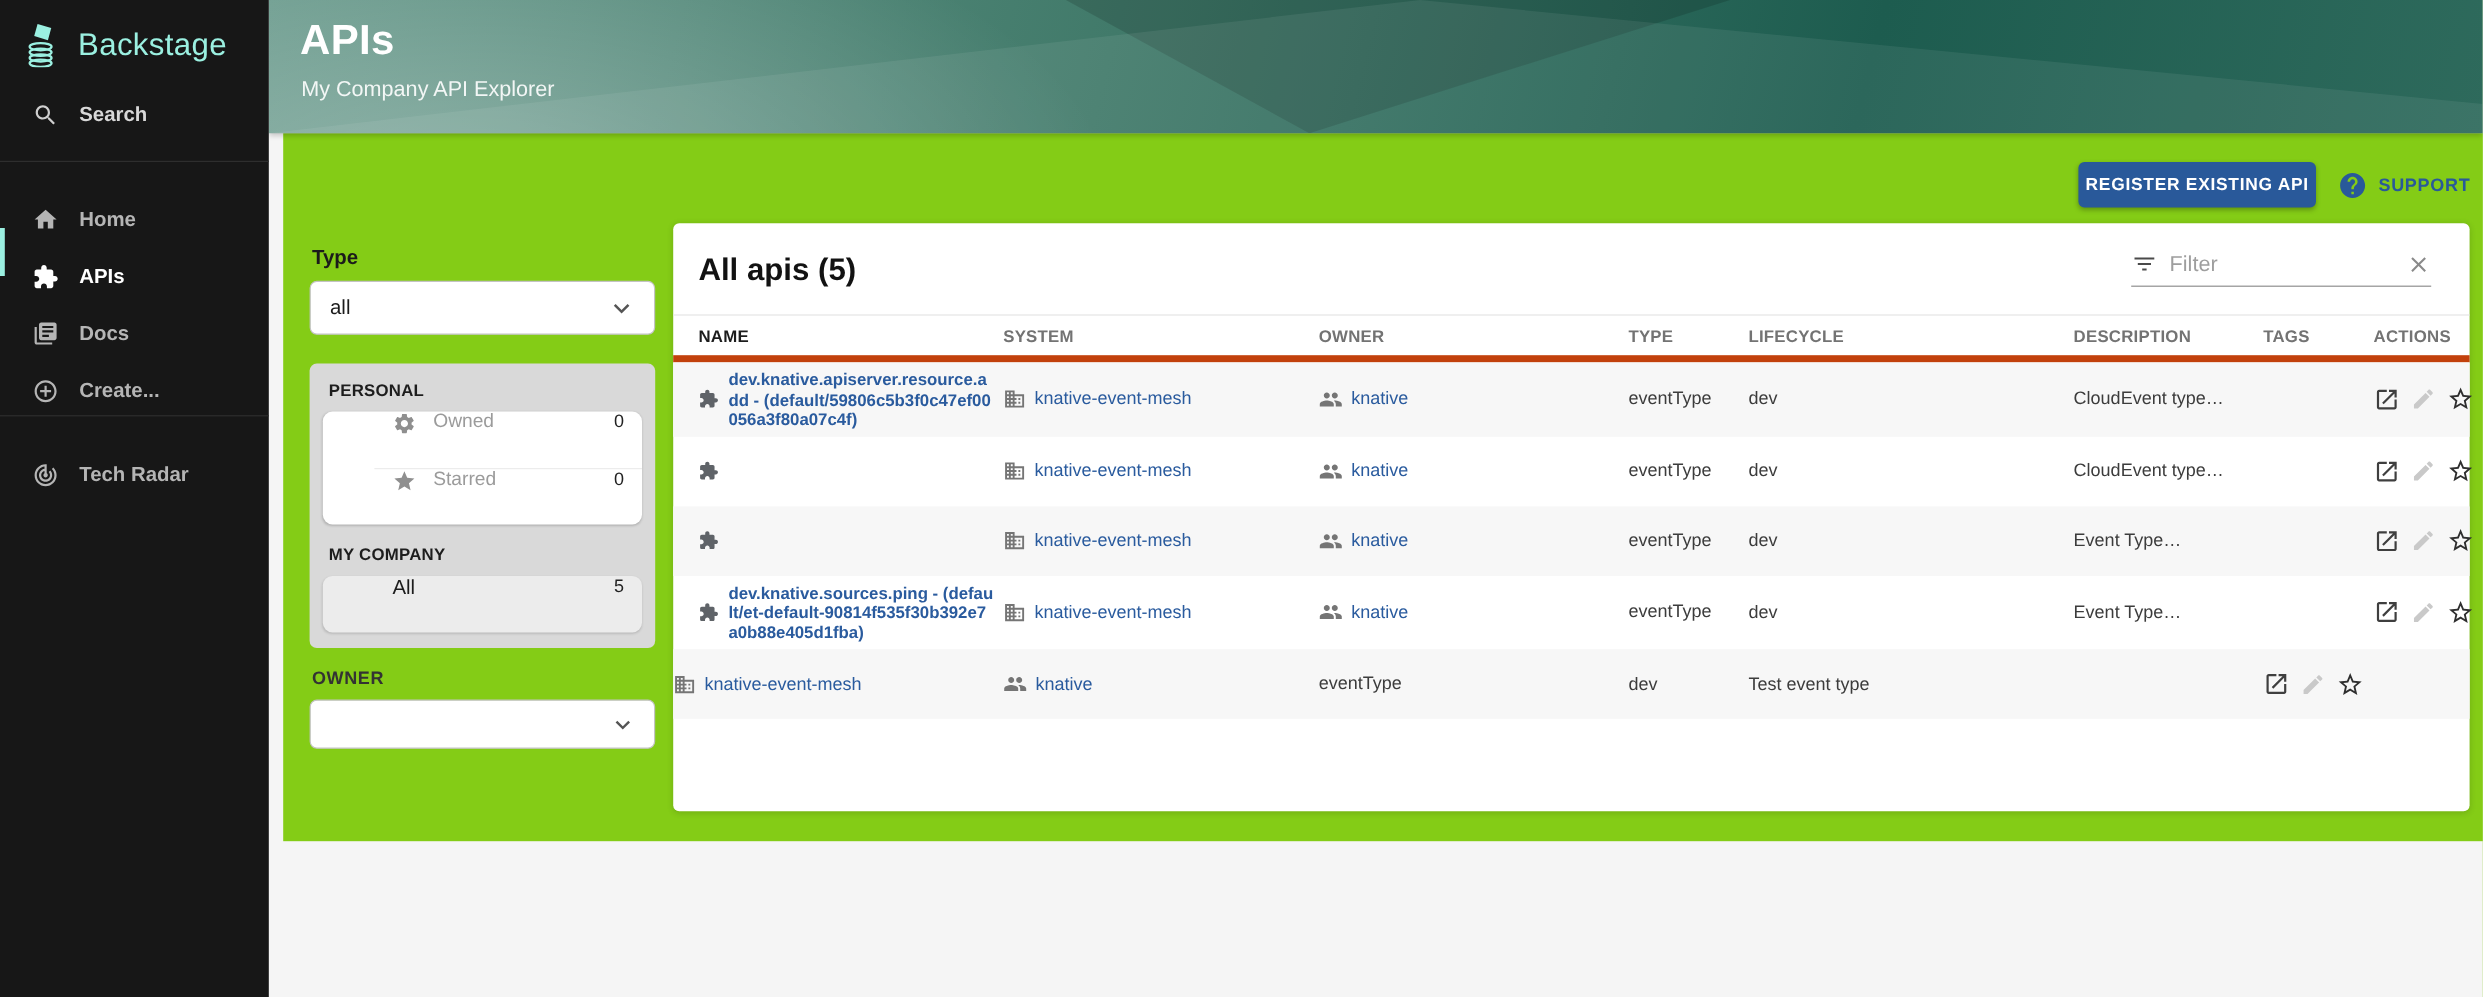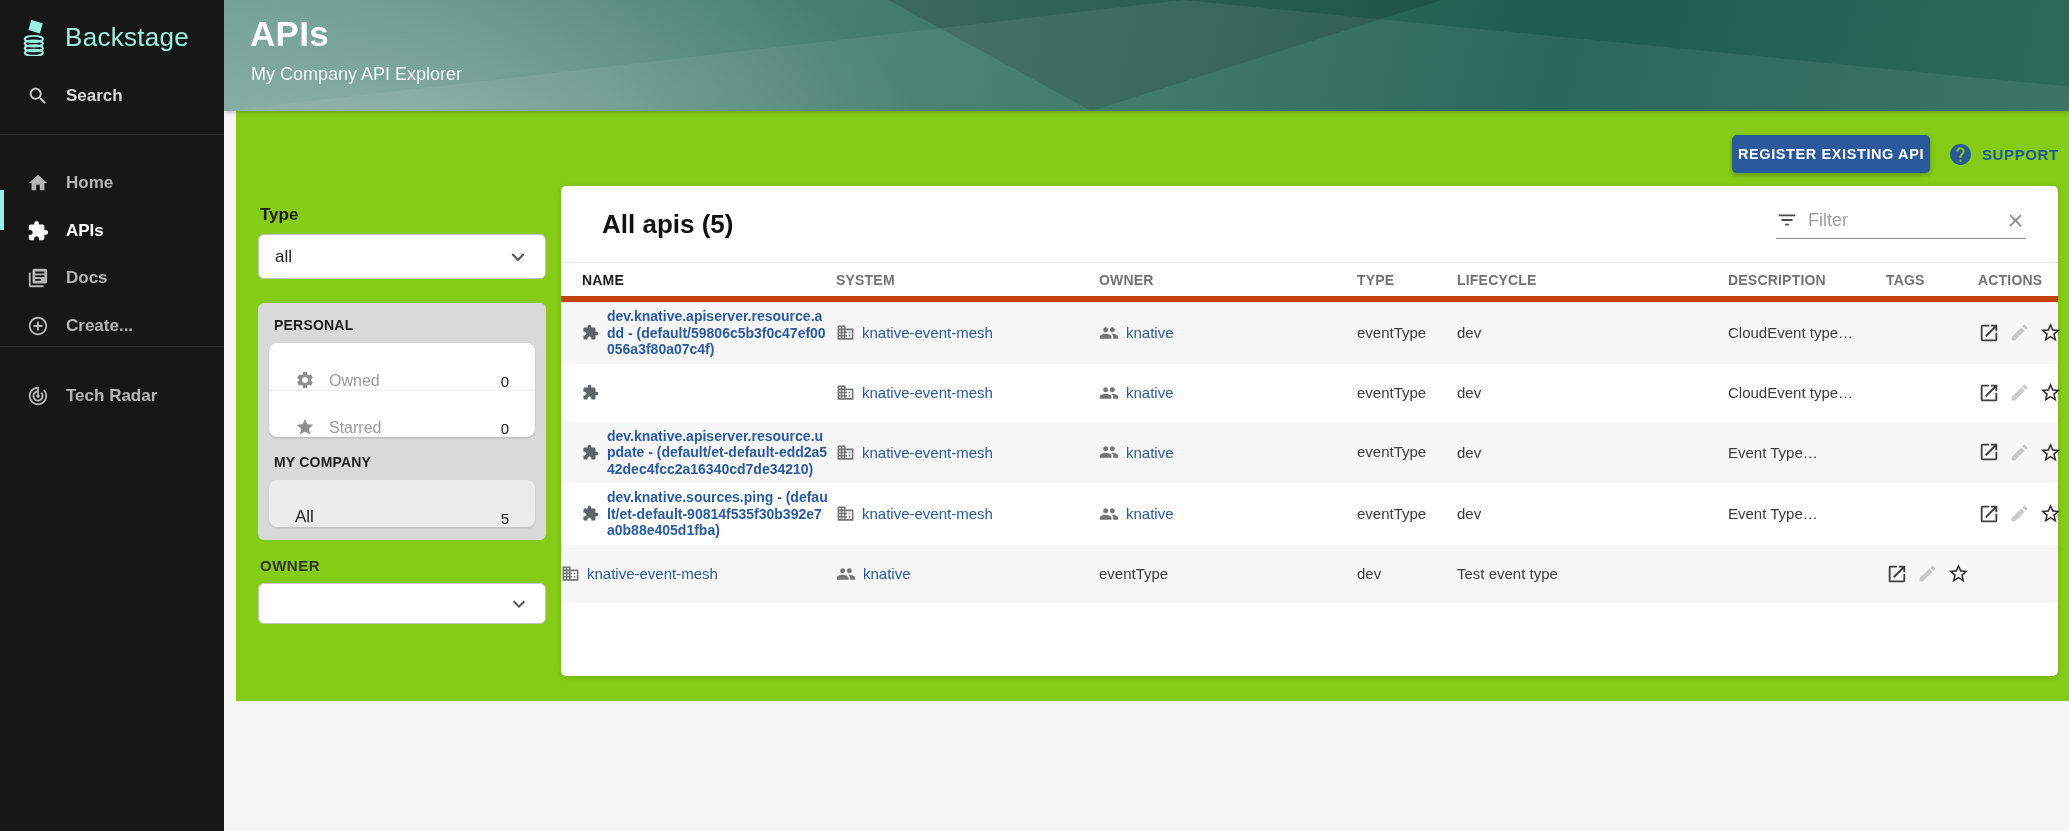--- a/index.html
+++ b/index.html
@@ -98,39 +98,38 @@
     padding:0 14px 0 16px; cursor:pointer;
   }
   .select-box .sel-value { font-size:17px; color:#1b1b1b; }
   .group-box {
     margin-top:24px; background:#d9d9d9; border-radius:6px; padding:12px 11px 13px 11px;
   }
   .group-title { font-size:14px; font-weight:700; color:#1d1d1d; letter-spacing:.2px; margin:2px 0 10px 5px; }
   .group-title.second { margin-top:17px; }
   .white-card { background:#ffffff; border-radius:8px; box-shadow:0 1px 2px rgba(0,0,0,.18); overflow:hidden; }
   .pick-row {
-    height:47px; display:flex; align-items:flex-end; gap:14px; padding:0 26px; cursor:pointer;
+    height:47px; display:flex; align-items:flex-start; gap:14px; padding:0 15px; cursor:pointer;margin-left:43px;
   }
   .pick-row + .pick-row { border-top:1px solid #ececec; }
   .pick-row .pick-label { flex:1; font-size:16px; color:#9b9b9b; }
   .pick-row .pick-count { font-size:15px; color:#222; }
   .all-card { background:#ececec; border-radius:8px; box-shadow:0 1px 2px rgba(0,0,0,.14); }
   .all-card .pick-label { color:#1d1d1d; font-size:17px; }
   .owner-label { margin:17px 0 9px 2px; font-size:15px; font-weight:600; color:#333; letter-spacing:.5px; }
   .owner-select { height:41px; }
 
   
   .card {
     position:absolute; left:325px; top:75px; width:1497px; height:490px;
     background:#fff; border-radius:5px; box-shadow:0 1px 5px rgba(0,0,0,.15);
   }
   .card-head {
     height:76px; display:flex; align-items:center; justify-content:space-between;
     padding:0 32px 0 21px;
-    margin-left:20px;
   }
   .card-title { font-size:26px; font-weight:700; color:#121212; }
   .filter-box {
     width:250px; display:flex; align-items:center; gap:10px;
     border-bottom:1px solid #8f8f8f; padding-bottom:7px;
   }
   .filter-box input {
     flex:1; border:none; outline:none; background:transparent;
     font-family:inherit; font-size:18px; color:#333; min-width:0;
   }
@@ -434,21 +433,20 @@
     </div>
   </div>
 
   <div class="tgrid trow striped">
     <div class="c-name">
       <span>
         <svg width="17" height="17" viewBox="0 0 24 24" fill="#5f6368">
                 <path d="M20.5 11H19V7c0-1.1-.9-2-2-2h-4V3.5C13 2.12 11.88 1 10.5 1S8 2.12 8 3.5V5H4c-1.1 0-1.99.9-1.99 2v3.8H3.5c1.49 0 2.7 1.21 2.7 2.7s-1.21 2.7-2.7 2.7H2V20c0 1.1.9 2 2 2h3.8v-1.5c0-1.49 1.21-2.7 2.7-2.7 1.49 0 2.7 1.21 2.7 2.7V22H17c1.1 0 2-.9 2-2v-4h1.5c1.38 0 2.5-1.12 2.5-2.5S21.88 11 20.5 11z"></path>
               </svg>
       </span>
-      <a>dev.knative.apiserver.resource.update - (default/et-default-edd2a542dec4fcc2a16340cd7de34210)</a>
     </div>
     <div class="c-link">
       <span>
         <svg width="19" height="19" viewBox="0 0 24 24" fill="#757575">
                 <path d="M12 7V3H2v18h20V7H12zM6 19H4v-2h2v2zm0-4H4v-2h2v2zm0-4H4V9h2v2zm0-4H4V5h2v2zm4 12H8v-2h2v2zm0-4H8v-2h2v2zm0-4H8V9h2v2zm0-4H8V5h2v2zm10 12h-8v-2h2v-2h-2v-2h2v-2h-2V9h8v10zm-2-8h-2v2h2v-2zm0 4h-2v2h2v-2z"></path>
               </svg>
       </span>
       <a>knative-event-mesh</a>
     </div>
     <div class="c-link">

